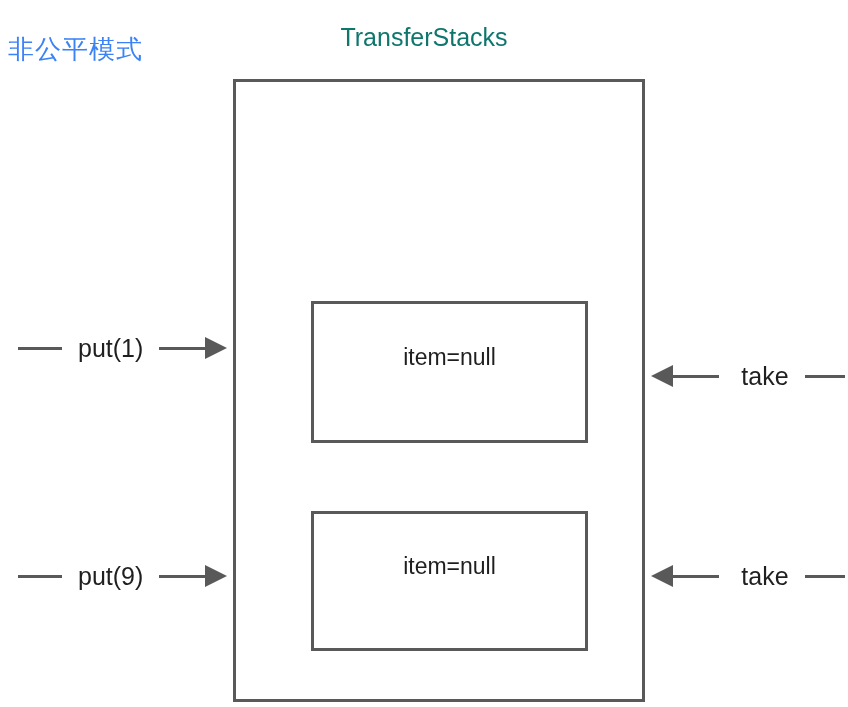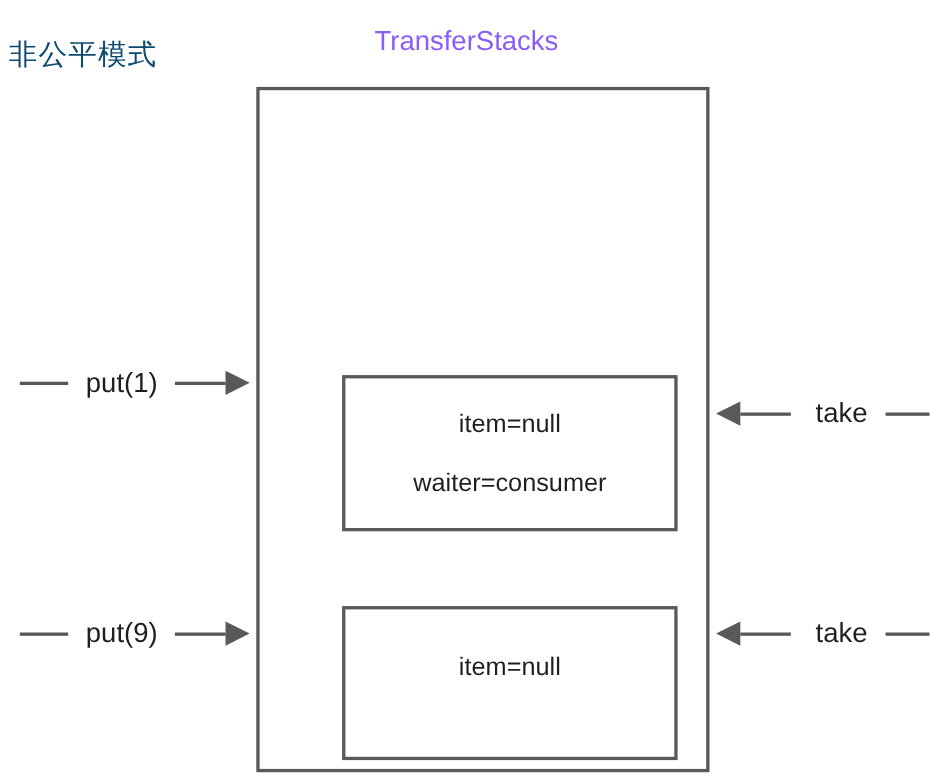--- a/index.html
+++ b/index.html
@@ -12,64 +12,63 @@
     width: 848px;
     height: 707px;
     background: #ffffff;
     font-family: "Liberation Sans", "DejaVu Sans", sans-serif;
     overflow: hidden;
   }
 
   
   .label {
     position: absolute;
-    color: #0c4a6e;
+    color: #3b82f6;
     white-space: nowrap;
     line-height: 1;
   }
   #mode-label {
     left: 8px;
     top: 36px;
     font-size: 26px;
     letter-spacing: 1px;
   }
   #diagram-title {
     left: 0;
     top: 25px;
     width: 848px;
     text-align: center;
     font-size: 25px;
-    color: #8b5cf6;
+    color: #0f766e;
   }
 
   
   #outer-box {
     position: absolute;
     left: 233px;
     top: 79px;
     width: 412px;
     height: 623px;
     border: 3px solid #595959;
     box-sizing: border-box;
     background: #ffffff;
   }
 
   
   .node-box {
     position: absolute;
-    width: 305px;
+    width: 277px;
     height: 142px;
     border: 3px solid #595959;
     box-sizing: border-box;
     background: #ffffff;
     display: flex;
     flex-direction: column;
     align-items: center;
     justify-content: center;
-    margin-top: 40px;
   }
   #node-box-1 { left: 311px; top: 301px; }
   #node-box-2 { left: 311px; top: 511px; height: 140px; }
 
   .node-line {
     font-size: 23px;
     color: #1f1f1f;
     line-height: 1;
     white-space: nowrap;
   }
@@ -140,21 +139,20 @@
 <div id="canvas">
 
   <div class="label" id="mode-label">非公平模式</div>
 
   <div class="label" id="diagram-title">TransferStacks</div>
 
   <div id="outer-box"></div>
 
   <div class="node-box" id="node-box-1">
     <div class="node-line first">item=null</div>
-    <div class="node-line">waiter=consumer</div>
   </div>
 
   <div class="node-box" id="node-box-2">
     <div class="node-line first">item=null</div>
   </div>
 
   <div class="arrow-row left" id="arrow-row-put1">
     <div class="dash lead"></div>
     <div class="gap-sm"></div>
     <div class="arrow-text">put(1)</div>

